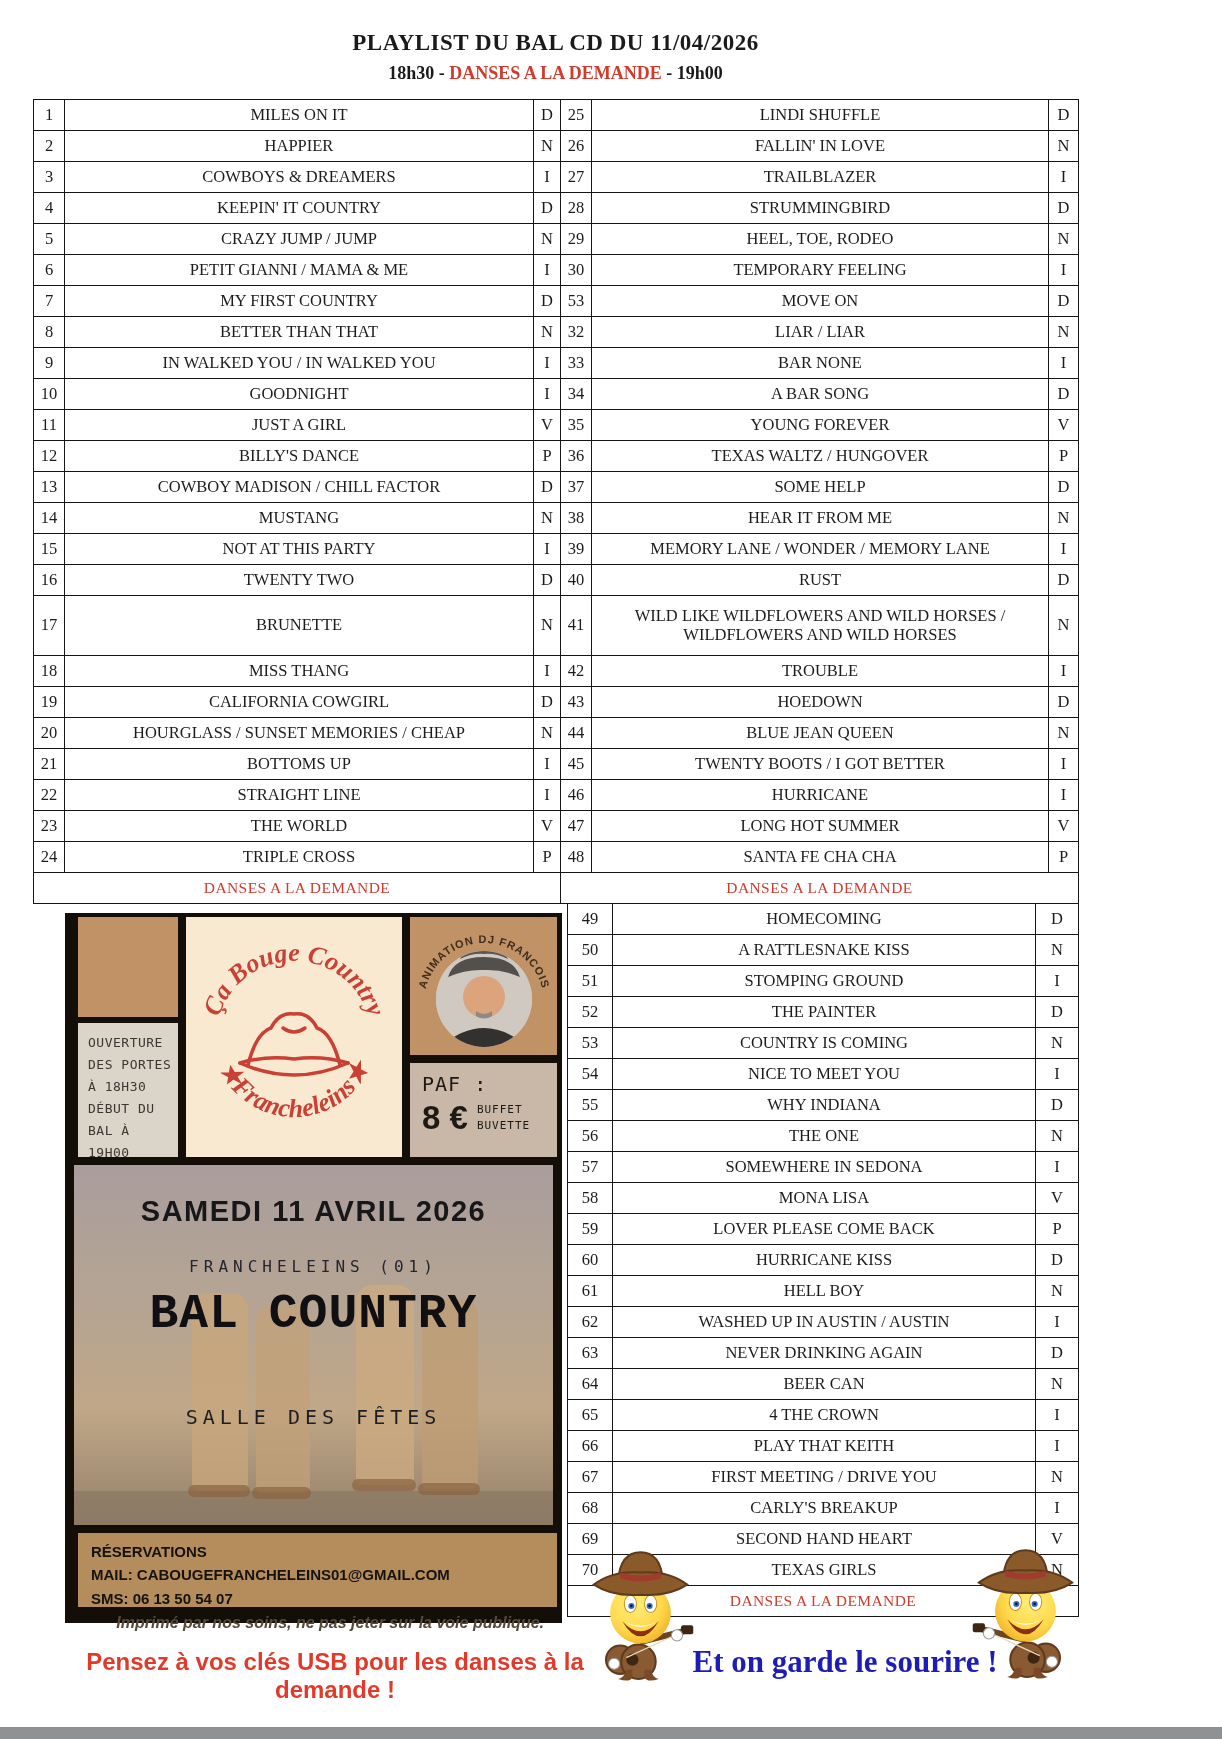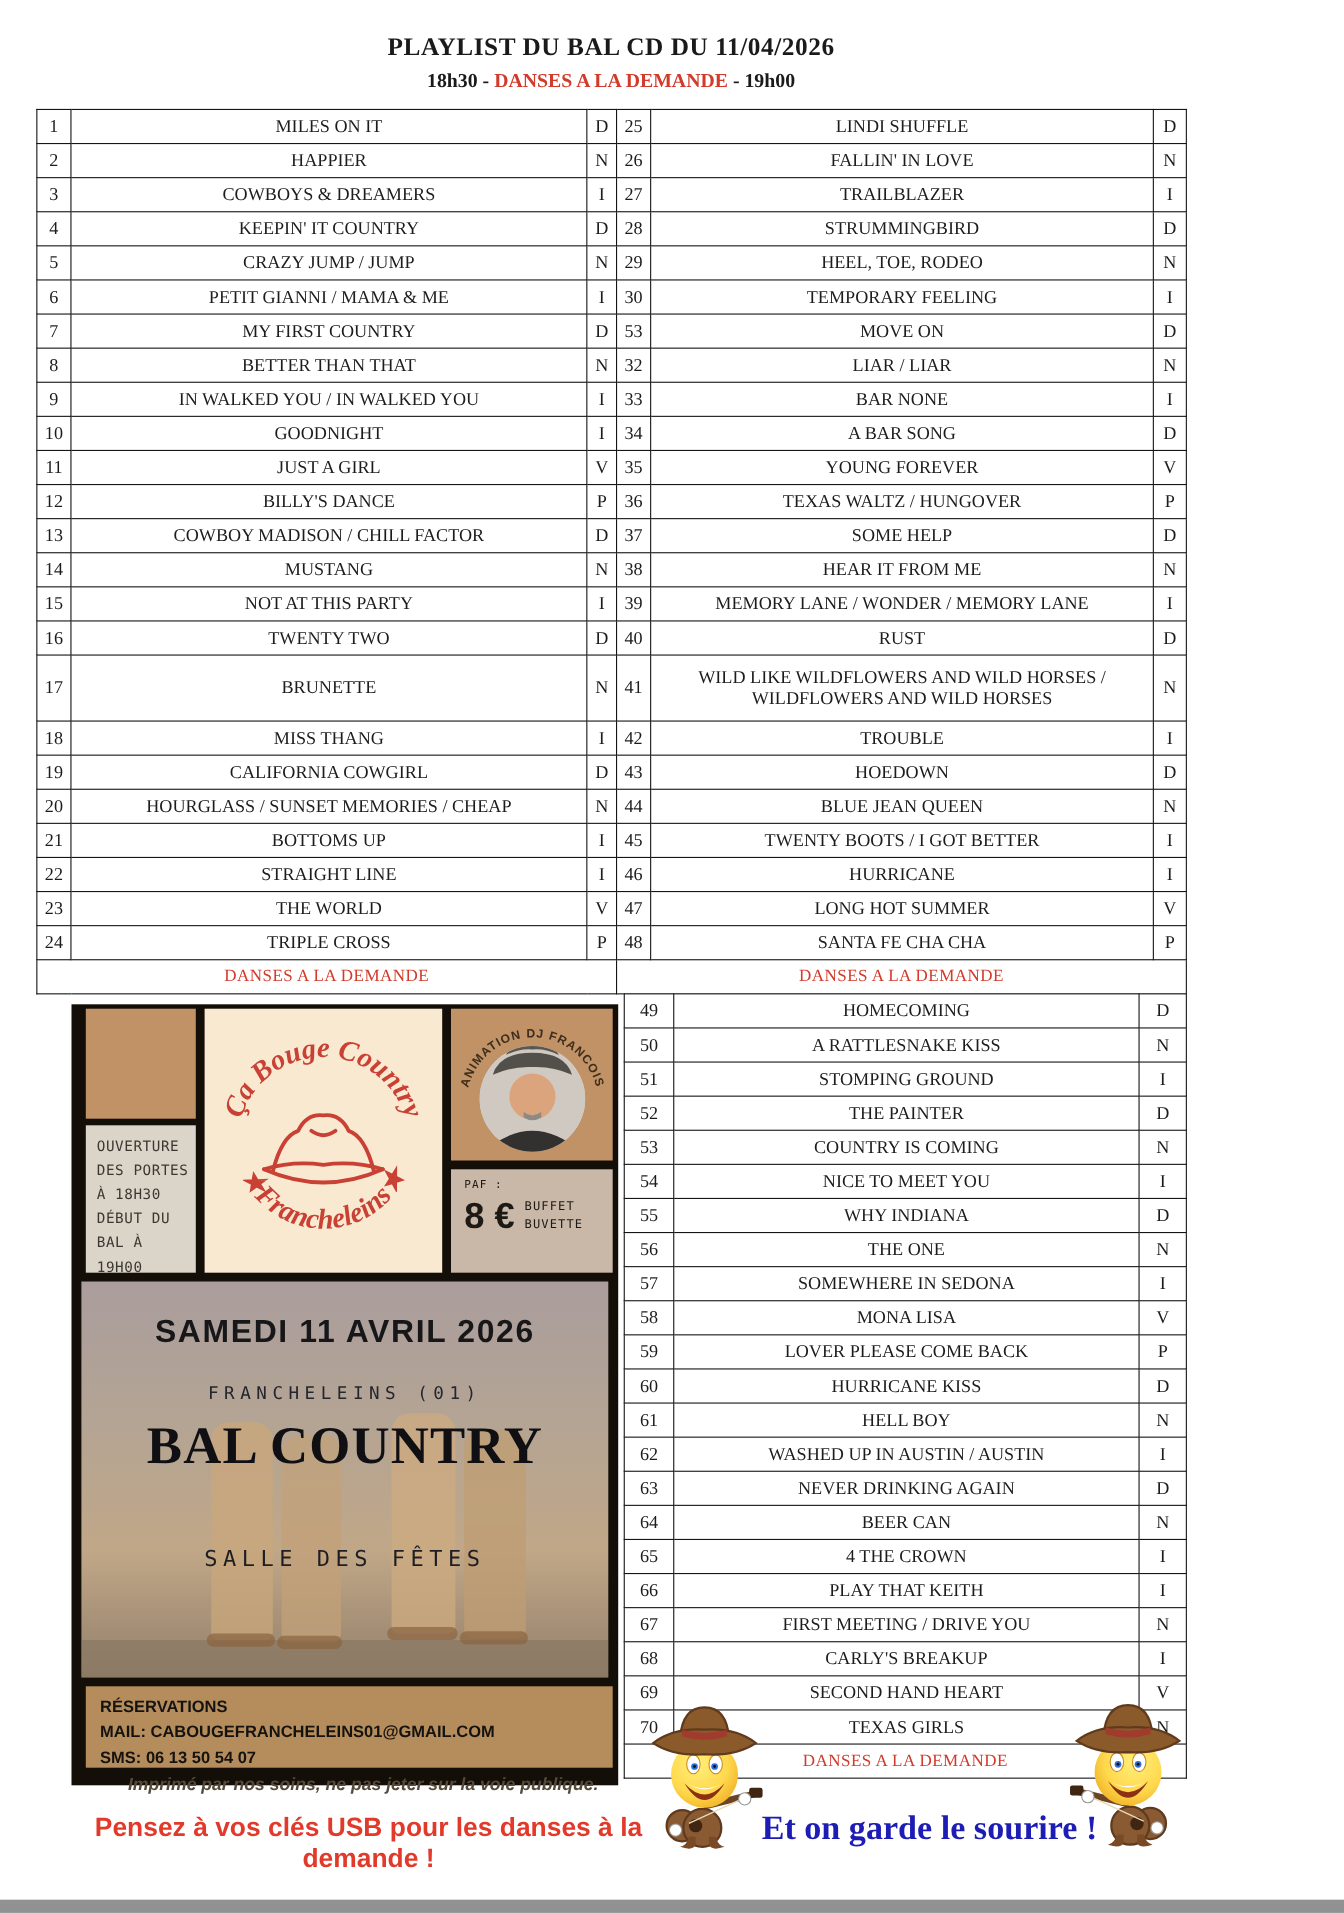--- a/index.html
+++ b/index.html
@@ -32,36 +32,36 @@
   .poster{position:absolute;left:65px;top:913px;width:497px;height:710px;background:#130e07;}
   .p-block{position:absolute;box-sizing:border-box;}
   .blk-tl{left:13px;top:4px;width:100px;height:100px;background:#c09266;}
   .blk-ouv{left:13px;top:110px;width:100px;height:134px;background:#dbd4c9;
     font-family:"DejaVu Sans Mono", monospace;font-size:13px;line-height:1.7;
     letter-spacing:.5px;color:#3c3731;padding:9px 0 0 10px;white-space:pre-line;}
   .blk-logo{left:121px;top:4px;width:216px;height:240px;background:#f9e9d1;}
   .blk-dj{left:345px;top:4px;width:147px;height:138px;background:#c09266;}
   .blk-paf{left:345px;top:150px;width:147px;height:94px;background:#c9b8a8;
     padding:9px 0 0 12px;font-family:"DejaVu Sans Mono", monospace;color:#1d1a16;}
-  .blk-paf .paf-label{font-size:10px;letter-spacing:1px;}
+  .blk-paf .paf-label{font-size:20px;letter-spacing:1px;}
   .paf-row{display:flex;align-items:center;gap:9px;margin-top:3px;}
   .paf-price{font-family:"Liberation Sans", sans-serif;font-weight:bold;font-size:33px;}
   .paf-extra{font-size:11px;line-height:1.45;letter-spacing:1px;white-space:pre-line;}
   .blk-photo{left:9px;top:252px;width:479px;height:360px;overflow:hidden;
     background:linear-gradient(180deg,#aa9d9c 0%,#b4a494 35%,#c0a787 68%,#93806b 100%);}
   .boot{position:absolute;background:#c9a77b;border-radius:16px 16px 7px 7px;opacity:.75;}
   .boot:after{content:"";position:absolute;left:-4px;bottom:-6px;width:110%;height:12px;
     background:#8a5f38;border-radius:6px;opacity:.8;}
   .floor{position:absolute;left:0;bottom:0;width:100%;height:34px;background:#8a7763;opacity:.7;}
   .photo-text{position:absolute;left:0;width:100%;text-align:center;}
   .date-line{top:30px;font-family:"Liberation Sans", sans-serif;font-weight:900;
     font-size:29px;letter-spacing:1.5px;color:#17171a;}
   .loc-line{top:92px;font-family:"DejaVu Sans Mono", monospace;font-size:16px;
     letter-spacing:5px;color:#25262c;}
-  .event-line{top:122px;font-family:Liberation Serif, serif;font-weight:900;
+  .event-line{top:122px;font-family:Liberation Mono, monospace;font-weight:900;
     font-size:48px;letter-spacing:1px;color:#101014;}
   .venue-line{top:240px;font-family:"DejaVu Sans Mono", monospace;font-size:20px;
     letter-spacing:5px;color:#1d1e24;}
   .blk-resa{left:13px;top:620px;width:479px;height:74px;background:#b58c5c;
     padding:7px 13px 0 13px;font-family:"Liberation Sans", sans-serif;font-weight:bold;
     font-size:15px;color:#15130f;line-height:1.55;}
   .print-note{text-align:right;font-family:Liberation Sans, sans-serif;font-style:italic;
     font-weight:bold;font-size:16px;color:#56493a;margin-top:1px;}
   
   .usb-note{position:absolute;left:40px;top:1648px;width:590px;text-align:center;

